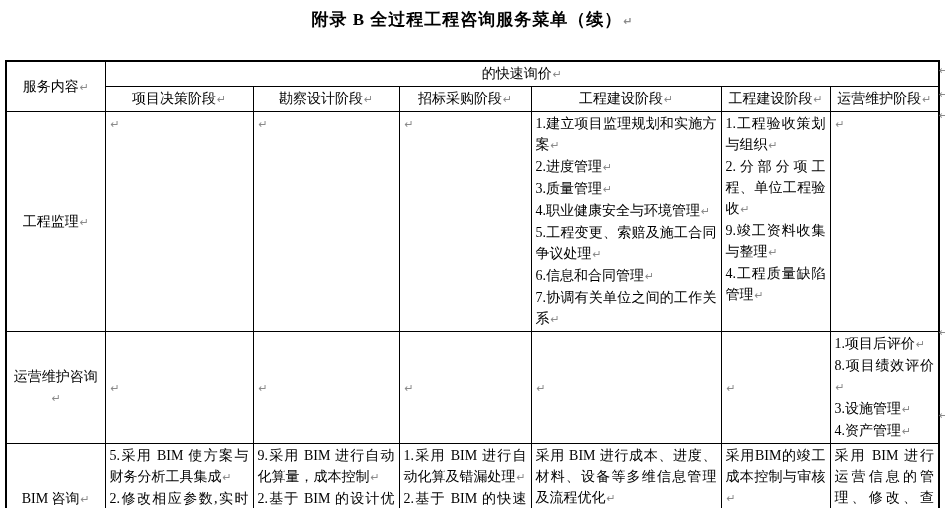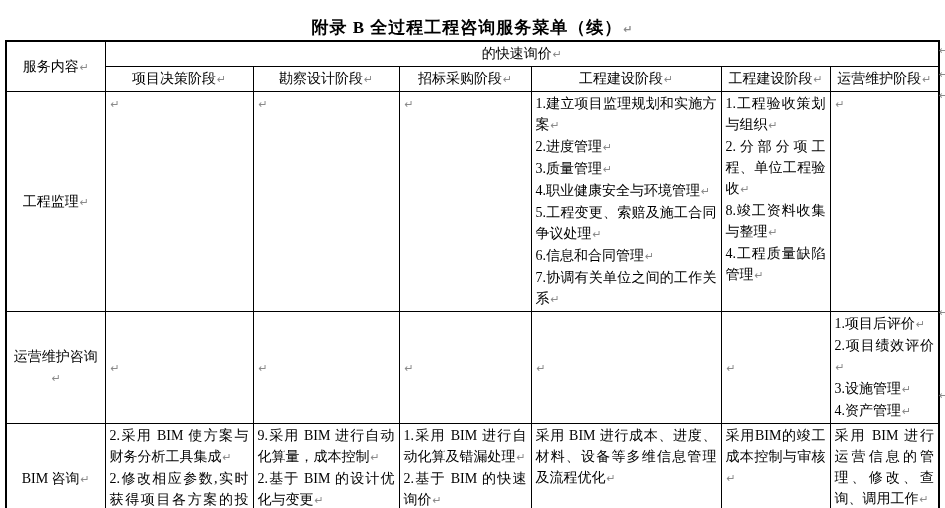--- a/index.html
+++ b/index.html
@@ -2,22 +2,22 @@
 <html><head>
 <meta charset="utf-8">
 <style>
   html,body{margin:0;padding:0;background:#ffffff;}
   body{
     width:945px;height:508px;overflow:hidden;
     font-family:"Liberation Serif","DejaVu Serif",serif;
     color:#000;
   }
   .doc-title{
-    height:40px;box-sizing:border-box;
-    padding-top:16px;text-align:center;
+    height:60px;box-sizing:border-box;
+    padding-top:8px;text-align:center;
     font-size:17px;font-weight:bold;letter-spacing:1px;
     white-space:nowrap;
   }
   .table-wrap{position:relative;}
   table.menu{
     border-collapse:collapse;table-layout:fixed;
     margin-left:5px;width:933px;
     border:2px solid #000;
   }
   td{
@@ -120,21 +120,21 @@
             <div class="para"><span>2.进度管理</span><span class="pilcrow">↵</span></div>
             <div class="para"><span>3.质量管理</span><span class="pilcrow">↵</span></div>
             <div class="para"><span>4.职业健康安全与环境管理</span><span class="pilcrow">↵</span></div>
             <div class="para"><span>5.工程变更、索赔及施工合同争议处理</span><span class="pilcrow">↵</span></div>
             <div class="para"><span>6.信息和合同管理</span><span class="pilcrow">↵</span></div>
             <div class="para"><span>7.协调有关单位之间的工作关系</span><span class="pilcrow">↵</span></div>
           </td>
       <td>
             <div class="para"><span>1.工程验收策划与组织</span><span class="pilcrow">↵</span></div>
             <div class="para"><span>2.分部分项工程、单位工程验收</span><span class="pilcrow">↵</span></div>
-            <div class="para"><span>8.竣工资料收集与整理</span><span class="pilcrow">↵</span></div>
+            <div class="para"><span>9.竣工资料收集与整理</span><span class="pilcrow">↵</span></div>
             <div class="para"><span>4.工程质量缺陷管理</span><span class="pilcrow">↵</span></div>
           </td>
       <td>
             <div class="para"><span></span><span class="pilcrow">↵</span></div>
           </td>
     </tr>
     <tr class="tr-row2 mid-row">
       <td class="center-cell">
             <div class="para"><span>运营维护咨询</span><span class="pilcrow">↵</span></div>
           </td>
@@ -148,31 +148,31 @@
             <div class="para"><span></span><span class="pilcrow">↵</span></div>
           </td>
       <td>
             <div class="para"><span></span><span class="pilcrow">↵</span></div>
           </td>
       <td>
             <div class="para"><span></span><span class="pilcrow">↵</span></div>
           </td>
       <td>
             <div class="para"><span>1.项目后评价</span><span class="pilcrow">↵</span></div>
-            <div class="para"><span>2.项目绩效评价</span><span class="pilcrow">↵</span></div>
+            <div class="para"><span>8.项目绩效评价</span><span class="pilcrow">↵</span></div>
             <div class="para"><span>3.设施管理</span><span class="pilcrow">↵</span></div>
             <div class="para"><span>4.资产管理</span><span class="pilcrow">↵</span></div>
           </td>
     </tr>
     <tr class="tr-row3">
       <td class="center-cell">
             <div class="para"><span>BIM 咨询</span><span class="pilcrow">↵</span></div>
           </td>
       <td>
-            <div class="para"><span>2.采用 BIM 使方案与财务分析工具集成</span><span class="pilcrow">↵</span></div>
+            <div class="para"><span>5.采用 BIM 使方案与财务分析工具集成</span><span class="pilcrow">↵</span></div>
             <div class="para"><span>2.修改相应参数,实时获得项目各方案的投资收益指标</span></div>
           </td>
       <td>
             <div class="para"><span>9.采用 BIM 进行自动化算量，成本控制</span><span class="pilcrow">↵</span></div>
             <div class="para"><span>2.基于 BIM 的设计优化与变更</span><span class="pilcrow">↵</span></div>
           </td>
       <td>
             <div class="para"><span>1.采用 BIM 进行自动化算及错漏处理</span><span class="pilcrow">↵</span></div>
             <div class="para"><span>2.基于 BIM 的快速询价</span><span class="pilcrow">↵</span></div>
           </td>

